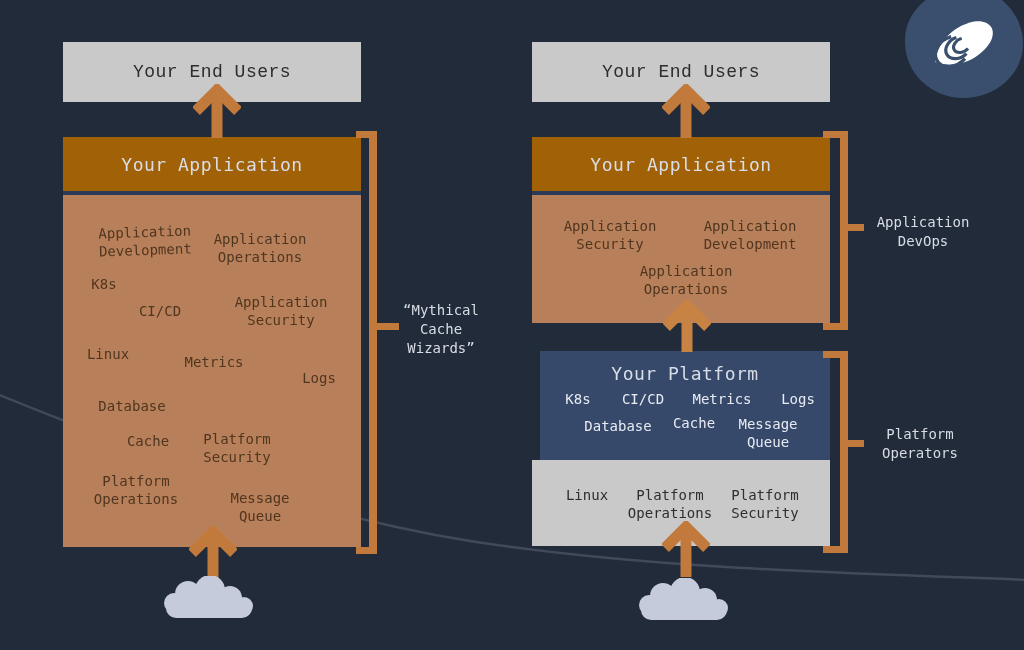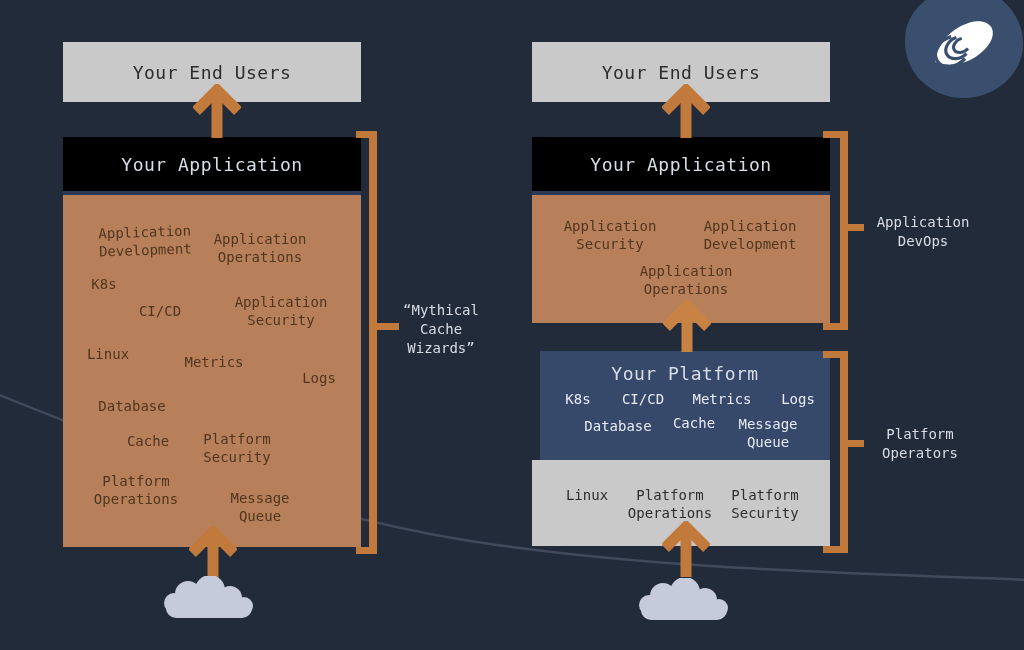--- a/index.html
+++ b/index.html
@@ -9,24 +9,24 @@
     font-family:"DejaVu Sans Mono","Liberation Mono",monospace;
   }
   #canvas svg { display:block; }
   .abs { position:absolute; }
 
   
   .end-users {
     position:absolute; width:298px; height:60px;
     background:#C9C9C9; color:#2D2D2D;
     display:flex; align-items:center; justify-content:center;
-    font-size:18px; letter-spacing:0.5px;
+    font-size:18px; letter-spacing:0.5px;font-family:Liberation Mono, monospace;
   }
   .app-header {
-    height:54px; background:#000000; color:#D8DDE7;
+    height:54px; background:#a16207; color:#D8DDE7;
     border-bottom:4px solid #2B3A57;
     display:flex; align-items:center; justify-content:center;
     font-size:18px; letter-spacing:0.5px;
   }
   .scatter { position:relative; }
   .body-brown { background:#B8805A; }
   .body-brown .scatter-item { color:#50351F; }
   .platform-top { position:relative; height:109px; background:#36496B;margin-left:8px; }
   .platform-top .scatter-item { color:#E8EBF2; }
   .platform-title {

